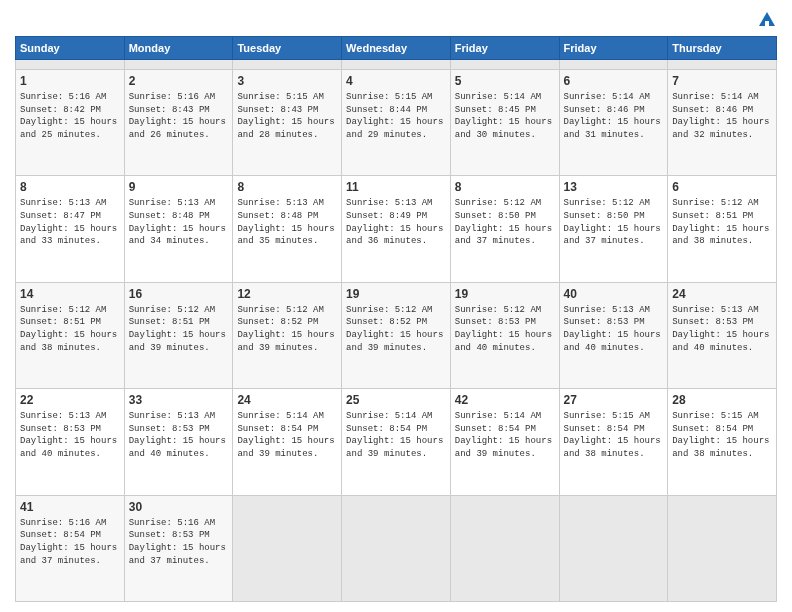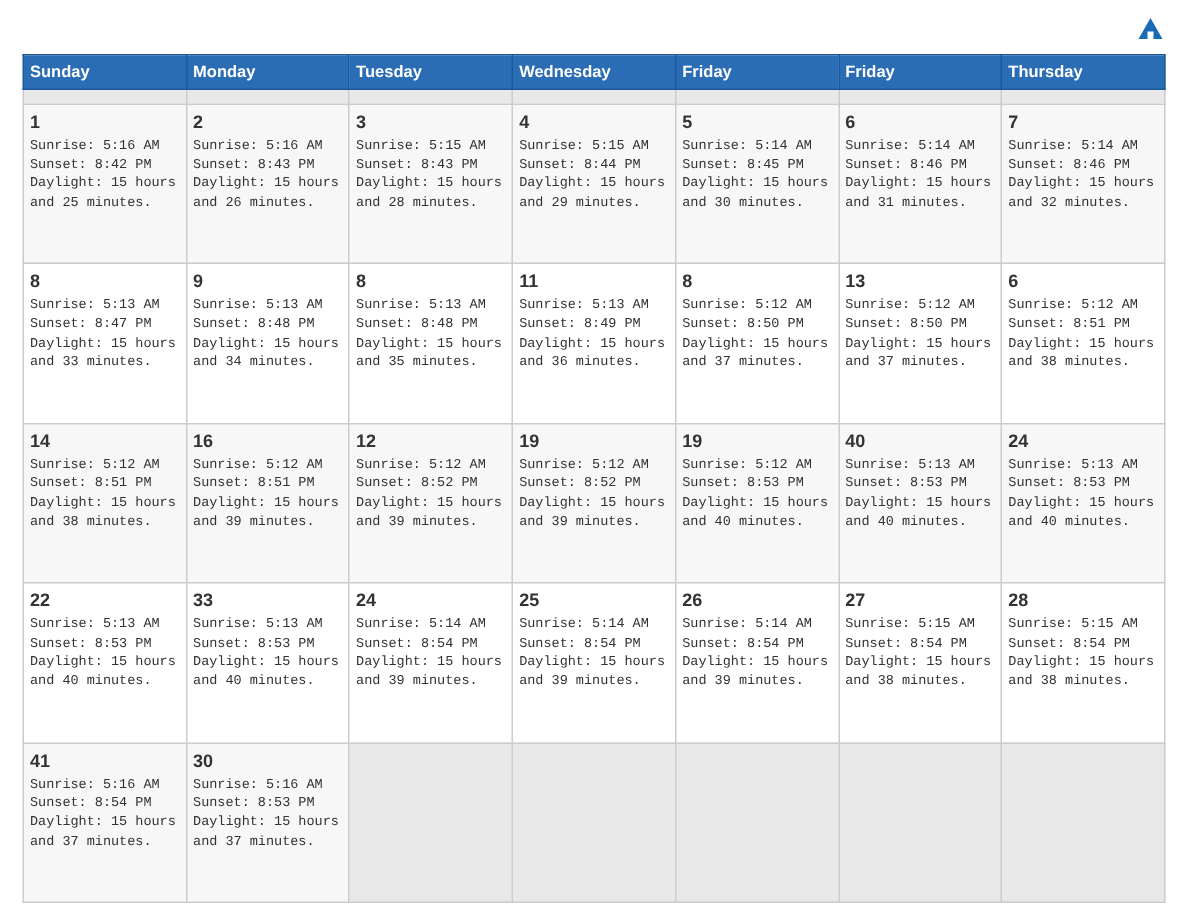--- a/index.html
+++ b/index.html
@@ -247,21 +247,21 @@
           </td>
           <td>
             <span class="day-num">24</span>
             <div class="cell-text">Sunrise: 5:14 AM<br>Sunset: 8:54 PM<br>Daylight: 15 hours and 39 minutes.</div>
           </td>
           <td>
             <span class="day-num">25</span>
             <div class="cell-text">Sunrise: 5:14 AM<br>Sunset: 8:54 PM<br>Daylight: 15 hours and 39 minutes.</div>
           </td>
           <td>
-            <span class="day-num">26</span>
+            <span class="day-num">42</span>
             <div class="cell-text">Sunrise: 5:14 AM<br>Sunset: 8:54 PM<br>Daylight: 15 hours and 39 minutes.</div>
           </td>
           <td>
             <span class="day-num">27</span>
             <div class="cell-text">Sunrise: 5:15 AM<br>Sunset: 8:54 PM<br>Daylight: 15 hours and 38 minutes.</div>
           </td>
           <td>
             <span class="day-num">28</span>
             <div class="cell-text">Sunrise: 5:15 AM<br>Sunset: 8:54 PM<br>Daylight: 15 hours and 38 minutes.</div>
           </td>

